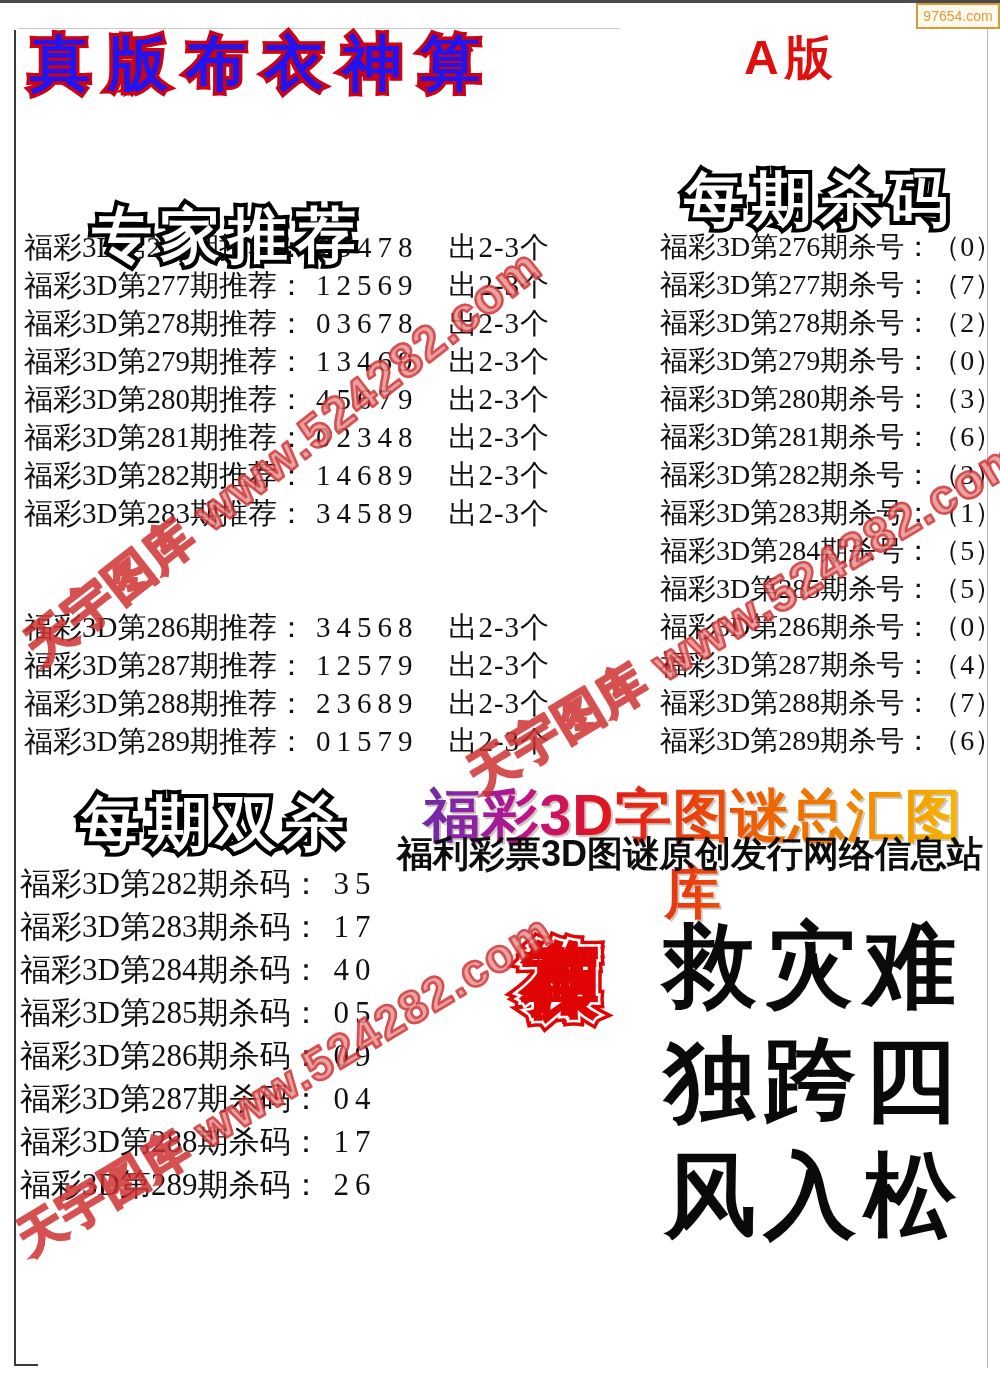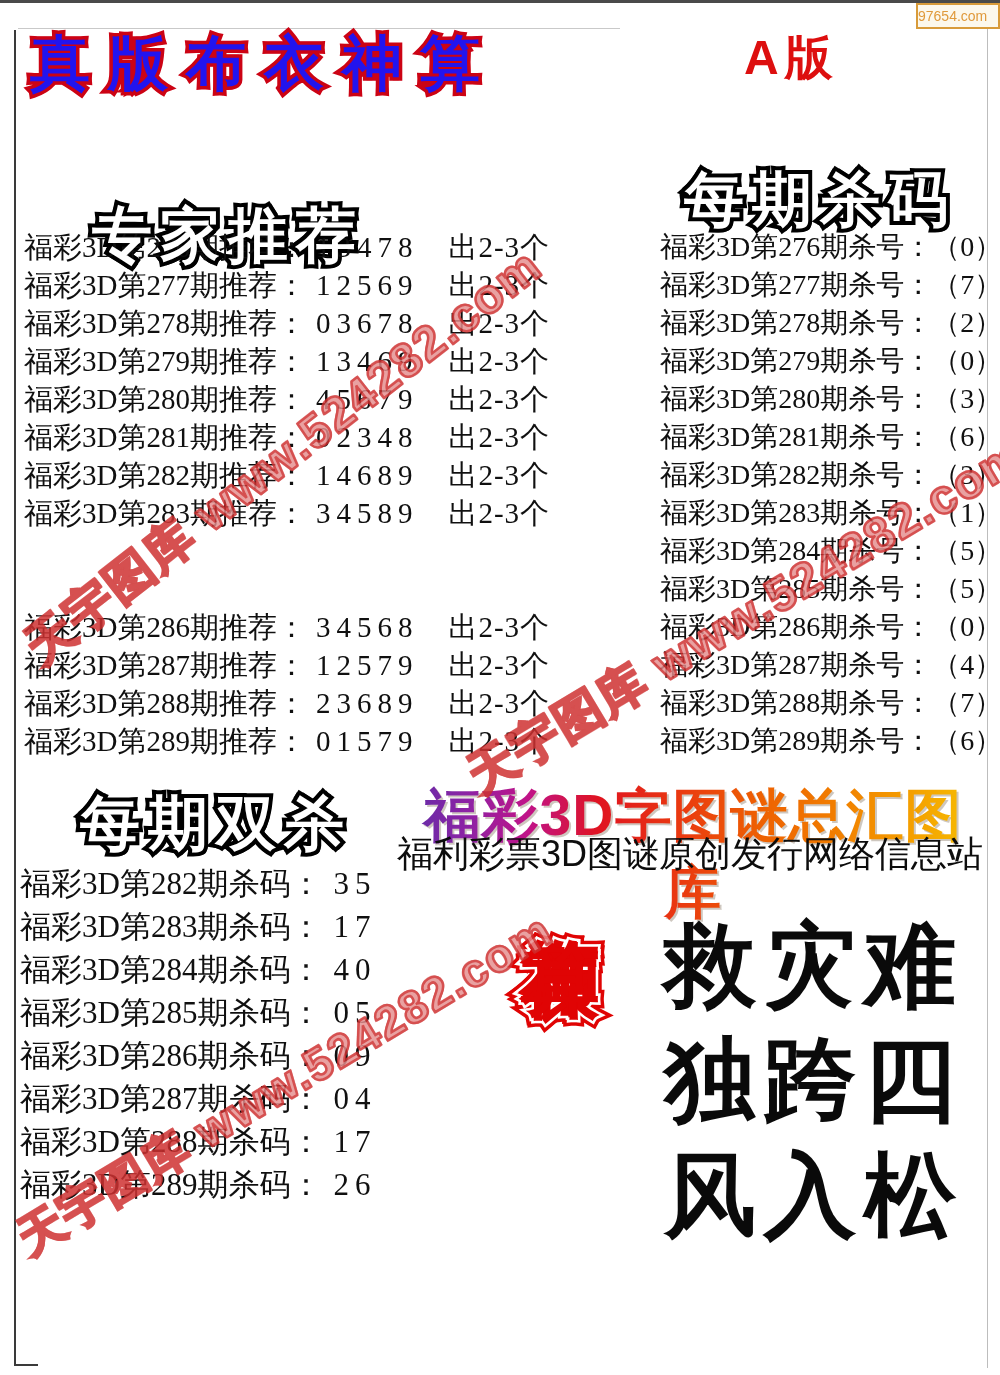--- a/index.html
+++ b/index.html
@@ -7,21 +7,21 @@
         font-family:"Liberation Sans","DejaVu Sans",sans-serif;}
   
   .top-rule{position:absolute;left:0;top:0;width:1000px;height:3px;background:#4a4a4a;}
   .inner-rule{position:absolute;left:18px;top:28px;width:602px;height:1px;background:#c9c9c9;}
   .left-border{position:absolute;left:14px;top:30px;width:2px;height:1336px;background:#3a3a3a;}
   .left-border-stub{position:absolute;left:14px;top:1364px;width:24px;height:2px;background:#3a3a3a;}
   .right-border{position:absolute;left:987px;top:28px;width:1px;height:1340px;background:#bdbdbd;}
 
   
   .badge{position:absolute;left:916px;top:3px;width:80px;height:22px;border:2px solid #d89b3a;
-         background:#fcf8ec;color:#e09a3c;font-size:14px;line-height:22px;text-align:left;
+         background:#fcf8ec;color:#e09a3c;font-size:14px;line-height:22px;text-align:center;
          font-family:"Liberation Sans",sans-serif;}
 
   
   .stack{position:relative;display:inline-block;white-space:nowrap;}
   .stack .back{position:absolute;left:0;top:0;right:0;bottom:0;z-index:0;}
   .stack .front{position:relative;z-index:1;}
 
   
   .main-title{position:absolute;left:30px;top:32px;font-size:60px;font-weight:bold;
               letter-spacing:18px;line-height:1.05;}
@@ -55,21 +55,21 @@
   .drow .val{margin-left:12px;letter-spacing:6px;}
 
   
   .banner-title{position:absolute;left:400px;top:778px;width:586px;text-align:center;
     font-size:57px;font-weight:bold;letter-spacing:1px;
     background:linear-gradient(90deg,#5d2fa8 0%,#8f22a4 12%,#c11387 22%,#e01420 34%,
                #ea3a10 48%,#ee6202 62%,#f17d00 74%,#f49c00 86%,#f7c302 100%);
     -webkit-background-clip:text;background-clip:text;color:transparent;
     filter:drop-shadow(2px 2px 0 rgba(60,30,0,0.25));}
   .banner-sub{position:absolute;left:392px;top:830px;width:596px;text-align:center;
-    font-size:36px;font-weight:normal;color:#0d0d0d;white-space:nowrap;}
+    font-size:36px;font-weight:bold;color:#0d0d0d;white-space:nowrap;}
 
   
   .vertical-name{position:absolute;left:520px;top:874px;height:330px;
     writing-mode:vertical-rl;font-size:80px;font-weight:bold;line-height:1.02;}
   .vertical-name .back{color:#e00404;-webkit-text-stroke:12px #e00404;
     text-shadow:5px 0 0 #e00404,-5px 0 0 #e00404,0 5px 0 #e00404,0 -5px 0 #e00404,
                 4px 4px 0 #e00404,-4px -4px 0 #e00404,4px -4px 0 #e00404,-4px 4px 0 #e00404;}
   .vertical-name .mid{position:absolute;left:0;top:0;right:0;bottom:0;z-index:1;color:#fff;
     -webkit-text-stroke:5px #fff;
     text-shadow:2px 0 0 #fff,-2px 0 0 #fff,0 2px 0 #fff,0 -2px 0 #fff;}

